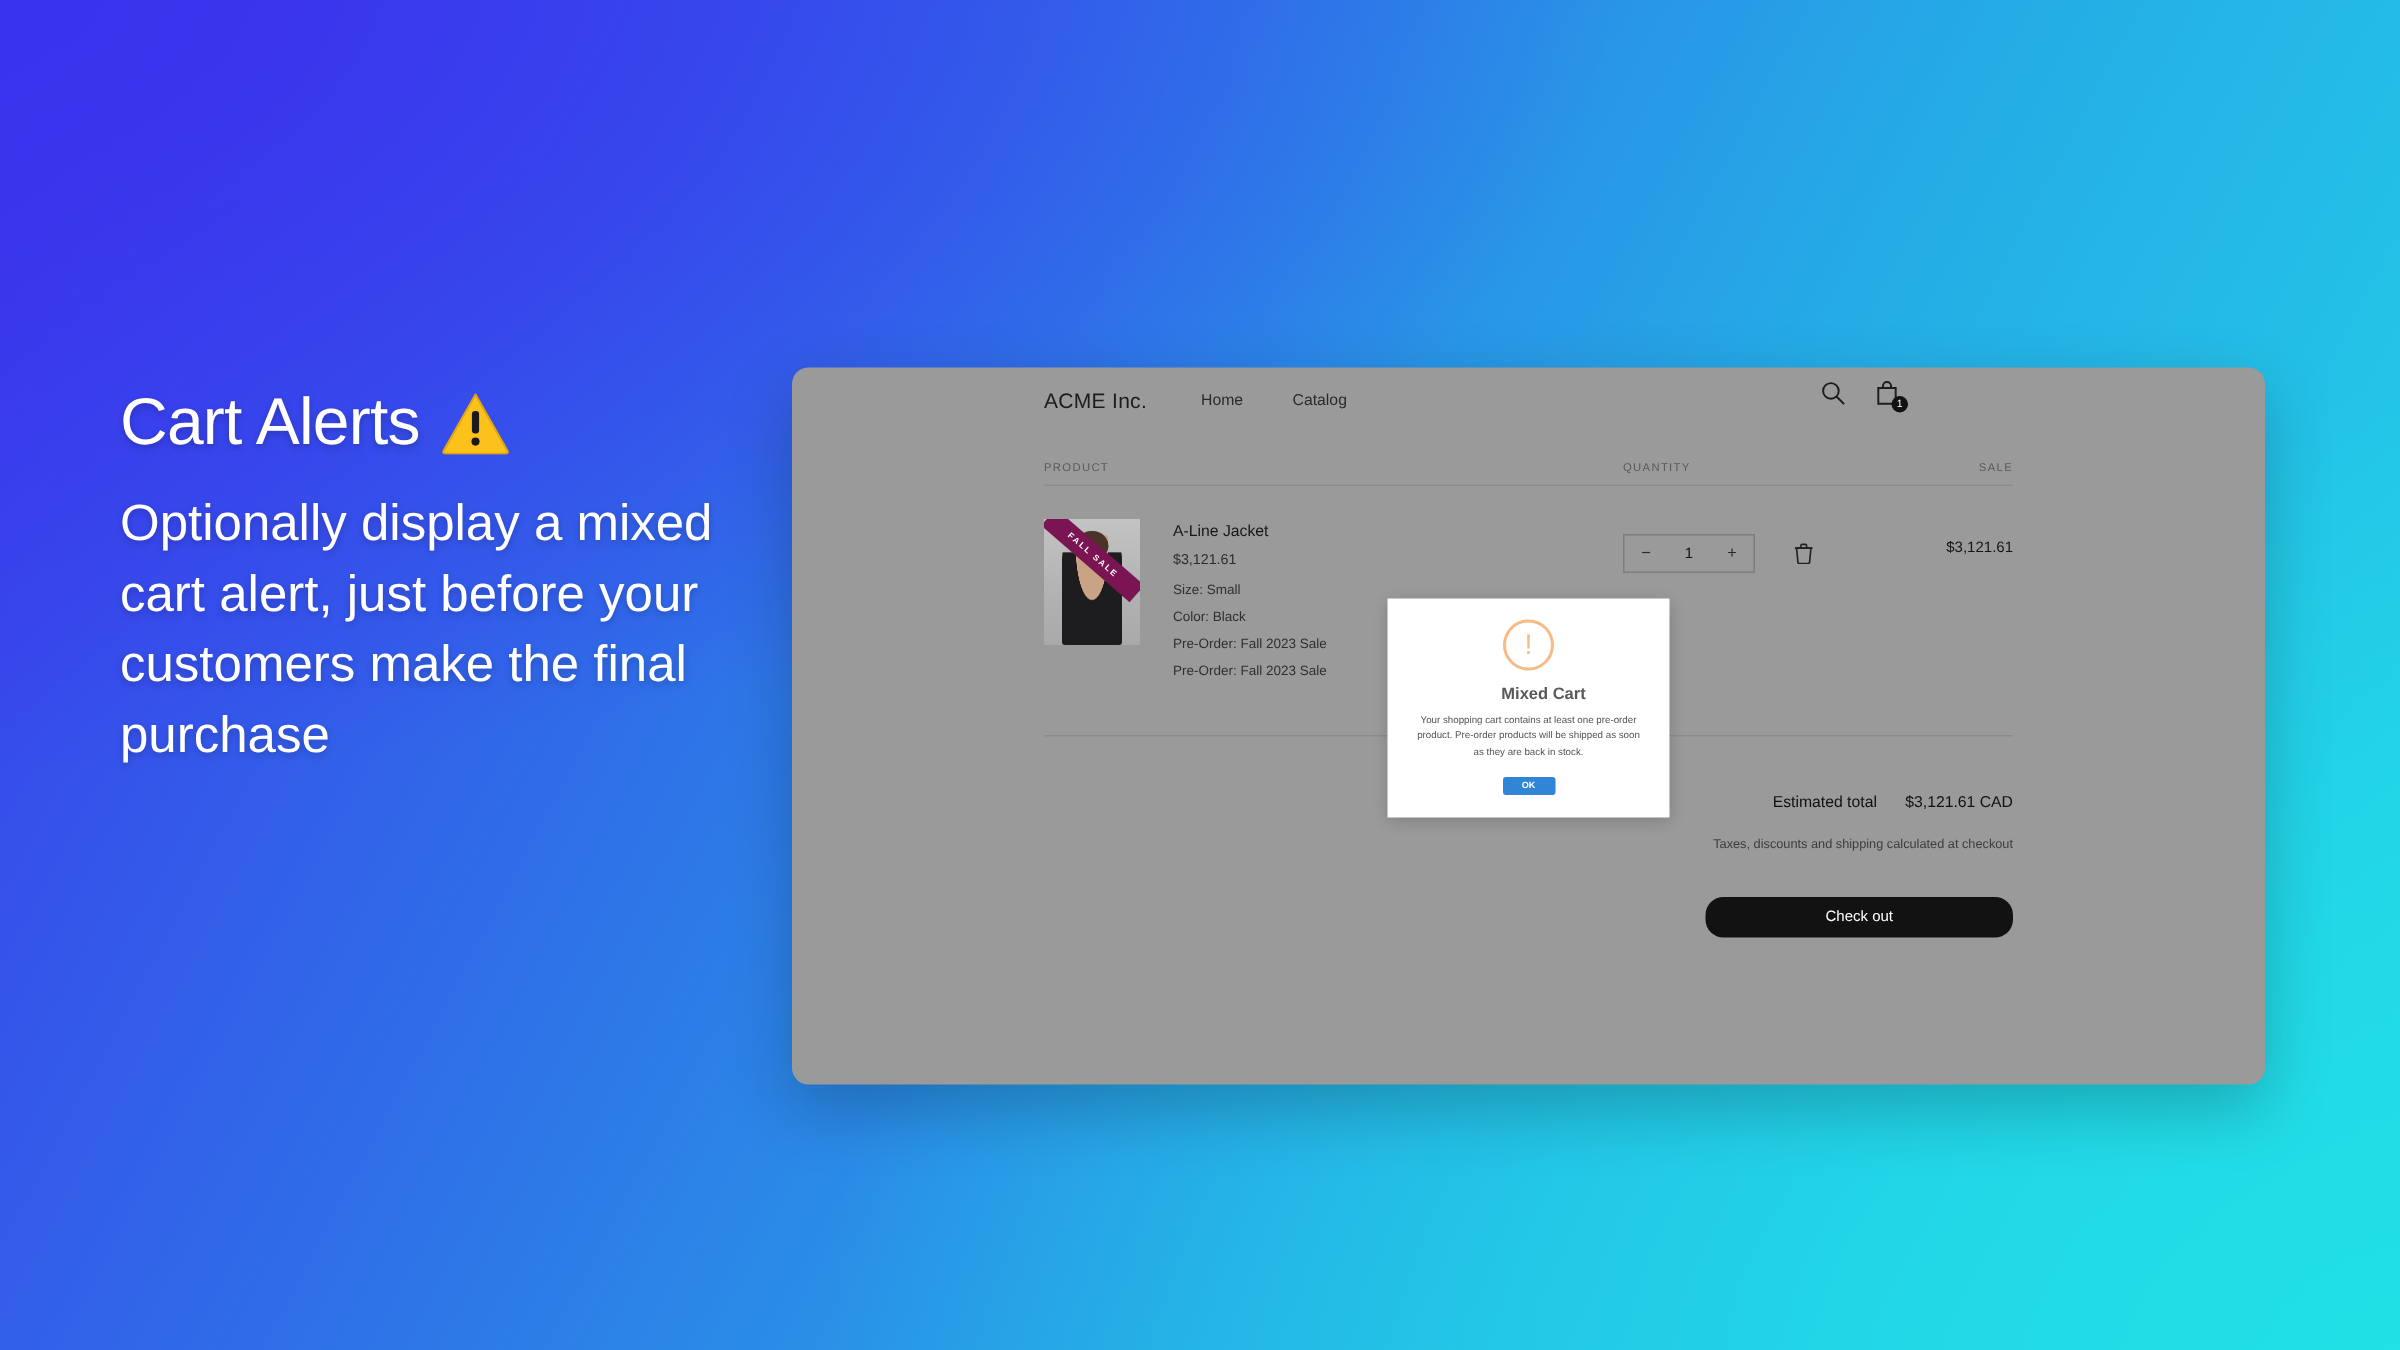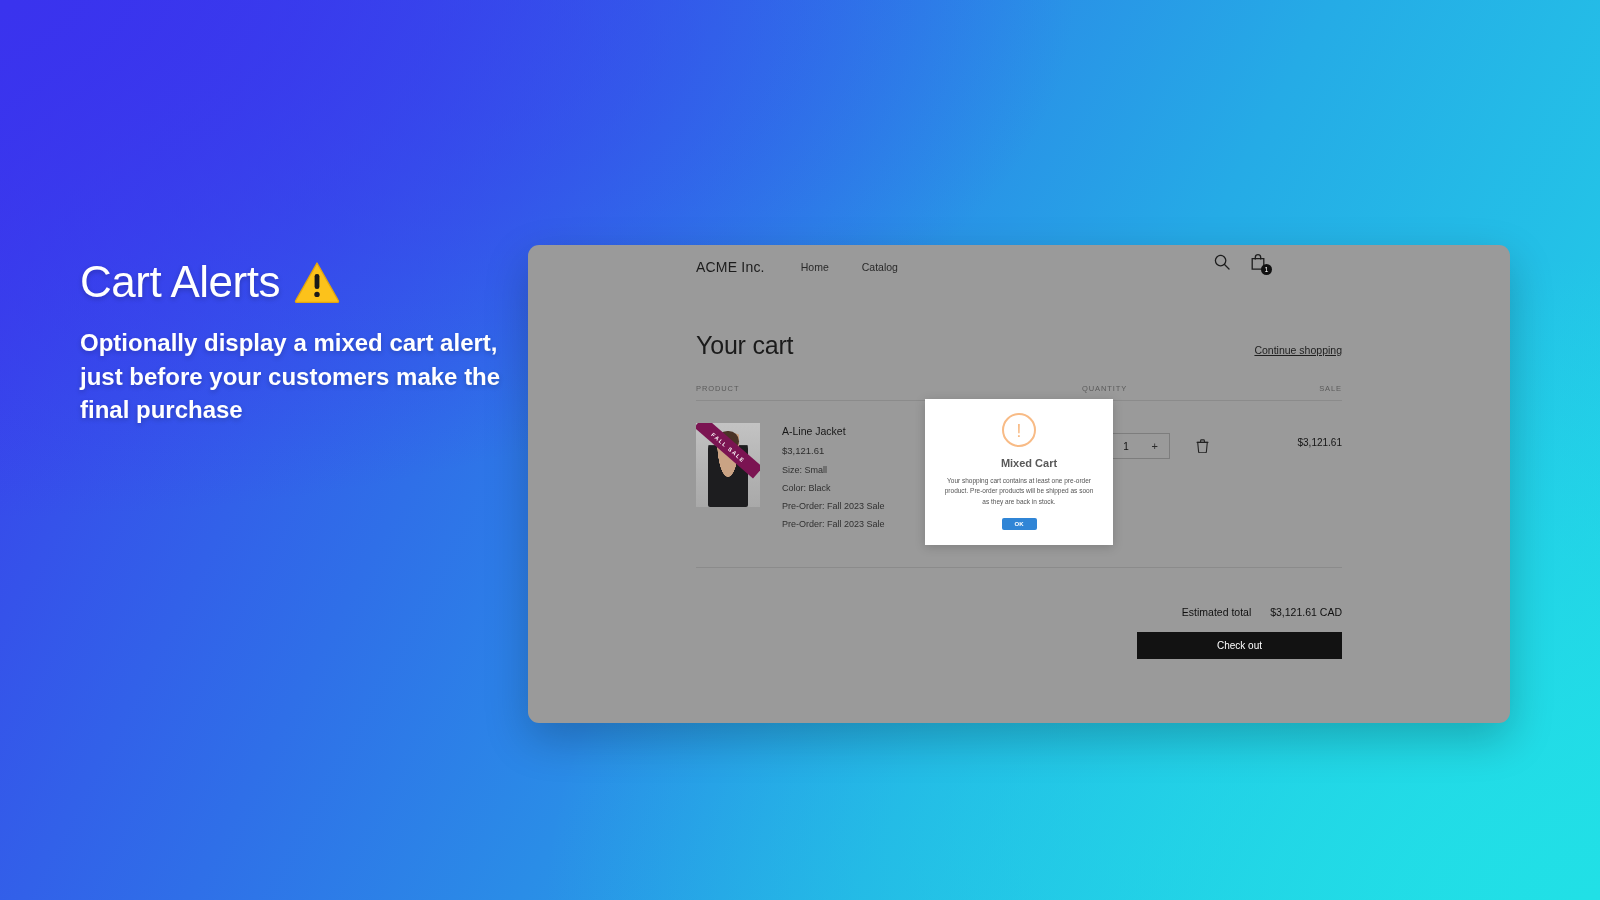--- a/index.html
+++ b/index.html
@@ -15,21 +15,21 @@
 
   
   .promo { position:absolute; left:80px; top:258px; width:430px; color:#fff; }
   .promo-title {
     font-size:44px; font-weight:normal; letter-spacing:-0.5px;
     text-shadow:0 2px 5px rgba(0,0,0,.22); line-height:1.1;
     display:flex; align-items:center; gap:14px; white-space:nowrap;
   }
   .warn-emoji { display:inline-block; width:46px; height:42px; position:relative; flex:none; }
   .promo-sub {
-    margin-top:20px; font-size:24px; line-height:1.38; font-weight:700;
+    margin-top:20px; font-size:34px; line-height:1.38; font-weight:400;
     text-shadow:0 2px 5px rgba(0,0,0,.20);
   }
 
   
   .browser {
     position:absolute; left:528px; top:245px; width:982px; height:478px;
     background:#9a9a9a; border-radius:11px;
     box-shadow:0 16px 44px rgba(0,0,0,.22);
     overflow:hidden;
   }
@@ -104,24 +104,25 @@
 
   .total-cell { width:80px; text-align:right; padding-top:14px; font-size:10px; color:#151515; }
 
   .row-divider { height:1px; background:#8b8b8b; }
 
   .summary { margin-top:38px; text-align:right; }
   .summary-line { font-size:10.5px; color:#111; }
   .summary-line .label { margin-right:16px; }
   .summary-note { margin-top:16px; font-size:8.5px; color:#3c3c3c; }
   .checkout-btn {
-    margin-top:14px; display:inline-block; width:205px; height:27px;
+    margin-top:31px; display:inline-block; width:205px; height:27px;
     background:#121212; color:#fff; font-size:10px;
     display:flex; align-items:center; justify-content:center;
     margin-left:auto;
+    border-radius:12px;
   }
 
   
   .modal {
     position:absolute; left:397px; top:154px; width:188px; height:146px;
     background:#fff; box-shadow:0 2px 10px rgba(0,0,0,.18);
     display:flex; flex-direction:column; align-items:center;
     padding:14px 16px 0 16px; z-index:5;
   }
   .modal-icon {
@@ -175,24 +176,20 @@
           <path d="M3.2 5.6 h11.6 v10.6 h-11.6 z" fill="none" stroke="#1d1d1d" stroke-width="1.3"></path>
           <path d="M6.3 6.4 V4.4 a2.7 2.7 0 0 1 5.4 0 V6.4" fill="none" stroke="#1d1d1d" stroke-width="1.3"></path>
         </svg>
         <span class="cart-badge">1</span>
       </span>
     </div>
   </div>
 
   <div class="cart-page">
 
-    <div class="cart-top">
-      <h1 class="cart-title">Your cart</h1>
-      <a class="continue-link">Continue shopping</a>
-    </div>
 
     <div class="table-head">
       <div class="th-product">PRODUCT</div>
       <div class="th-qty">QUANTITY</div>
       <div class="th-total">SALE</div>
     </div>
     <div class="row-divider"></div>
 
     <div class="cart-row">
       <div class="product-cell">
@@ -229,20 +226,21 @@
       <div class="total-cell">$3,121.61</div>
     </div>
 
     <div class="row-divider"></div>
 
     <div class="summary">
       <div class="summary-line">
         <span class="label">Estimated total</span>
         <span>$3,121.61 CAD</span>
       </div>
+      <div class="summary-note">Taxes, discounts and shipping calculated at checkout</div>
       <div class="checkout-btn">Check out</div>
     </div>
   </div>
 
   <div class="modal">
     <div class="modal-icon">
       <span>!</span>
     </div>
     <div class="modal-title">Mixed Cart</div>
     <div class="modal-text">Your shopping cart contains at least one pre-order product. Pre-order products will be shipped as soon as they are back in stock.</div>

